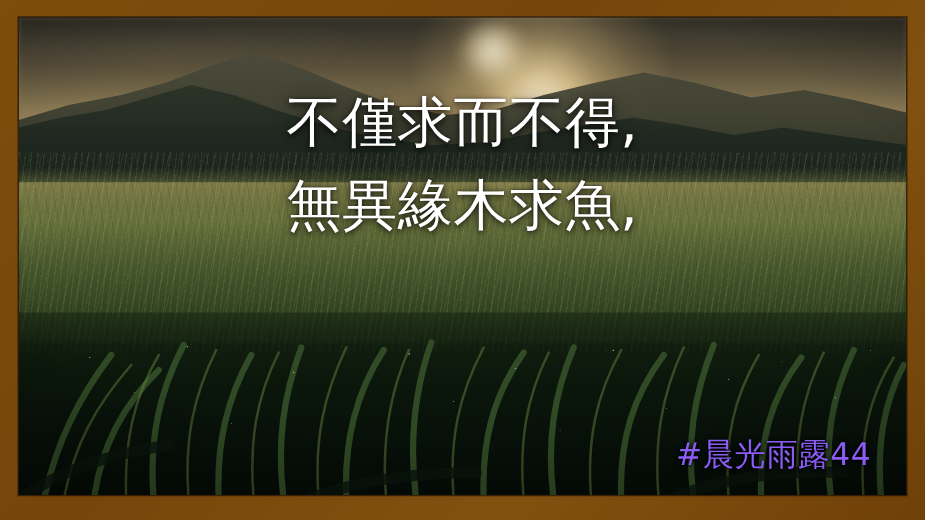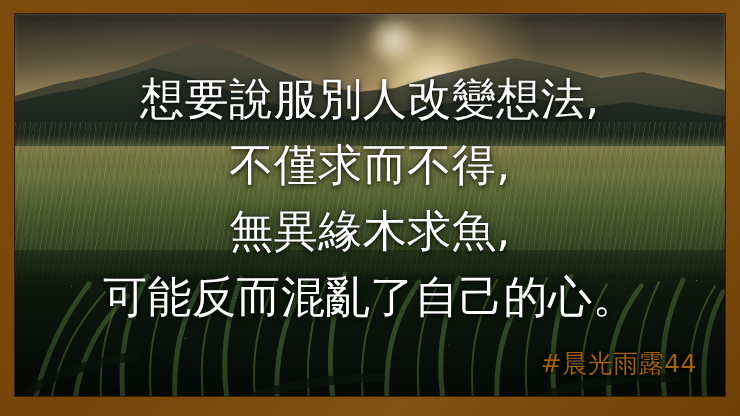--- a/index.html
+++ b/index.html
@@ -206,21 +206,21 @@
       0 0 2px rgba(0,0,0,0.55),
       0 2px 5px rgba(0,0,0,0.70),
       0 0 14px rgba(0,0,0,0.45);
   }
 
   
   #hashtag {
     position: absolute;
     right: 28px;
     bottom: 18px;
-    color: #a16207;
+    color: #8b5cf6;
     font-family: "DejaVu Sans", "Liberation Sans", sans-serif;
     font-size: 25px;
     line-height: 28px;
     letter-spacing: 0.5px;
     white-space: nowrap;
     text-shadow:
       0 0 3px rgba(0,0,0,0.8),
       0 1px 4px rgba(0,0,0,0.85);
     z-index: 7;
   }
@@ -302,22 +302,20 @@
         <path d="M0,156 C34,132 70,120 120,112"></path>
         <path d="M230,156 C270,140 320,134 366,134"></path>
         <path d="M520,156 C562,138 612,132 660,134"></path>
       </g>
     </svg>
 
     <div id="dew"></div>
     <div id="vignette"></div>
 
     <div id="quote-block">
-      <span class="quote-line">想要說服別人改變想法,</span>
       <span class="quote-line">不僅求而不得,</span>
       <span class="quote-line">無異緣木求魚,</span>
-      <span class="quote-line">可能反而混亂了自己的心。</span>
     </div>
 
     <div id="hashtag">#晨光雨露44</div>
 
   </div>
 </div>
 
 </body></html>

